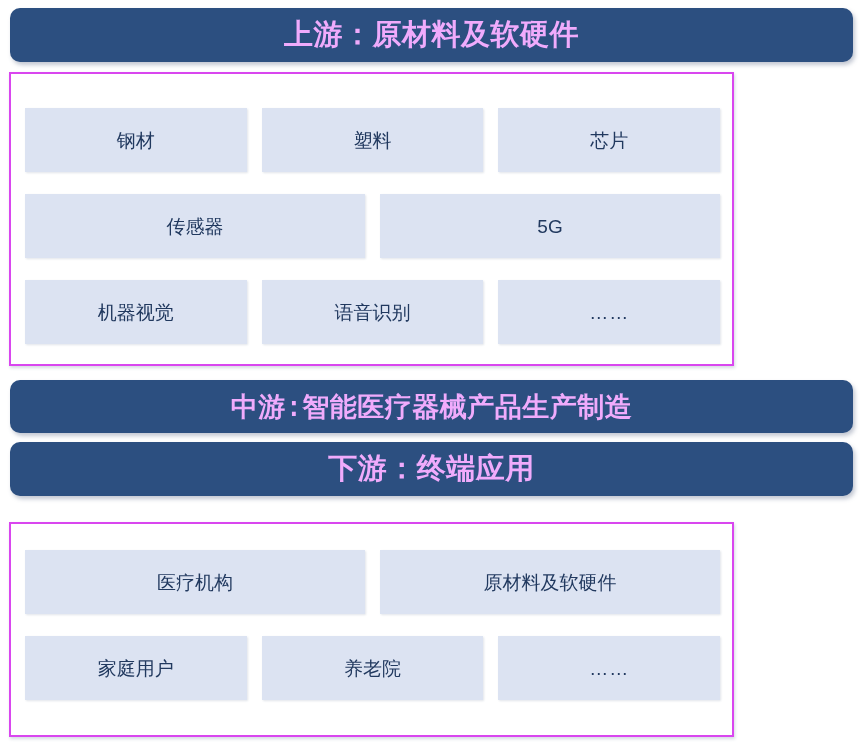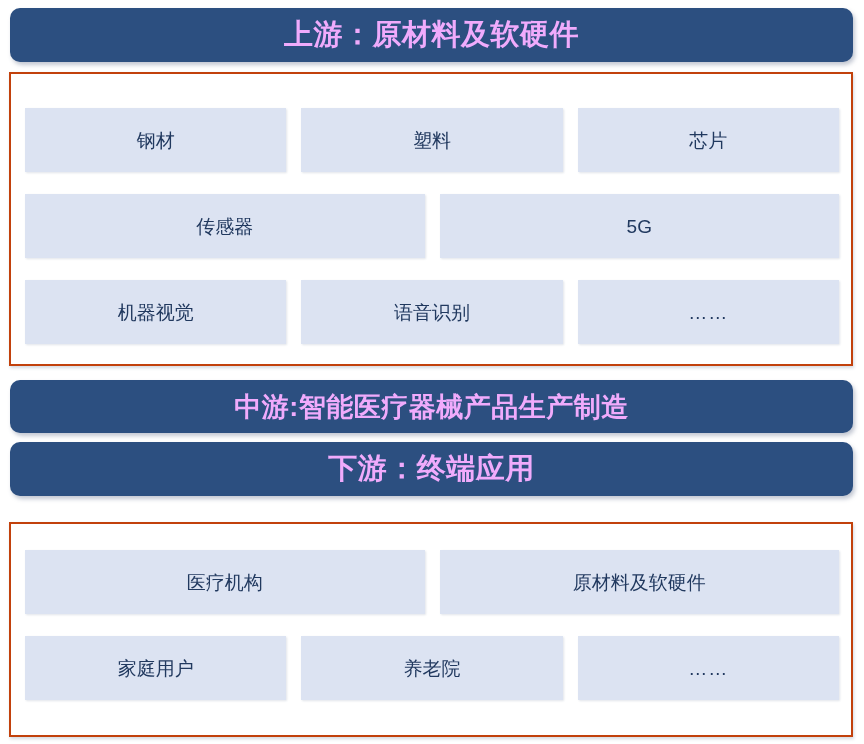--- a/index.html
+++ b/index.html
@@ -33,31 +33,31 @@
     color: #f0abfc;
     display: flex;
     align-items: center;
     justify-content: center;
     text-align: center;
     font-weight: bold;
     letter-spacing: 0.5px;
     box-shadow: 2px 3px 4px rgba(80, 95, 125, 0.35);
   }
   .bar-upstream   { top: 8px;   height: 54px; font-size: 29px; }
-  .bar-midstream  { top: 380px; height: 53px; font-size: 27px; }
+  .bar-midstream  { top: 380px; height: 53px; font-size: 27px; font-family: Liberation Mono, monospace; }
   .bar-downstream { top: 442px; height: 54px; font-size: 29px; }
 
   
   .panel {
     position: absolute;
     left: 9px;
-    width: 844px;
+    width: 725px;
     box-sizing: border-box;
     background: #ffffff;
-    border: 2px solid #c2410c;
+    border: 2px solid #d946ef;
     box-shadow: 1px 2px 3px rgba(120, 135, 160, 0.30);
   }
   .panel-upstream   { top: 72px;  height: 294px; }
   .panel-downstream { top: 522px; height: 215px; }
 
   .panel-inner {
     position: absolute;
     left: 14px;
     right: 12px;
     top: 0;

